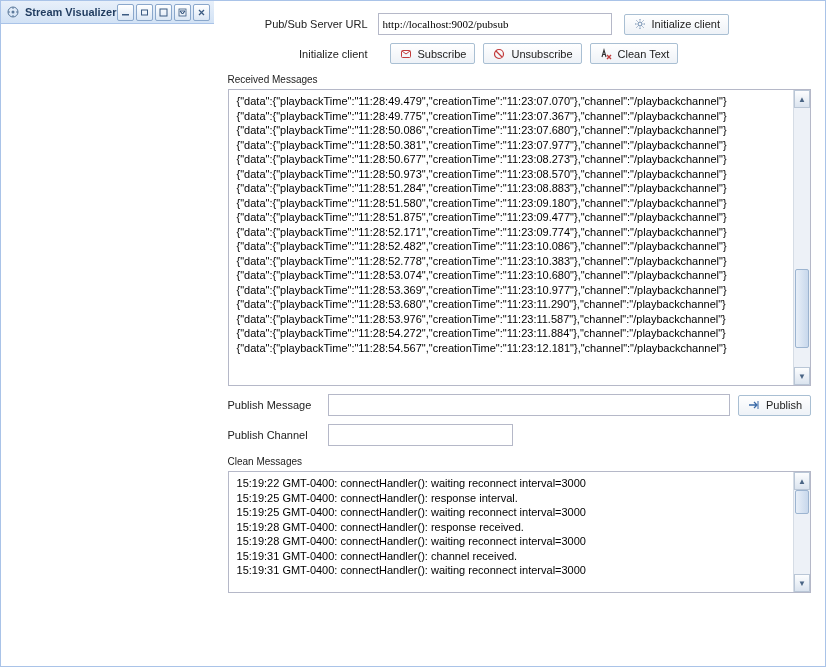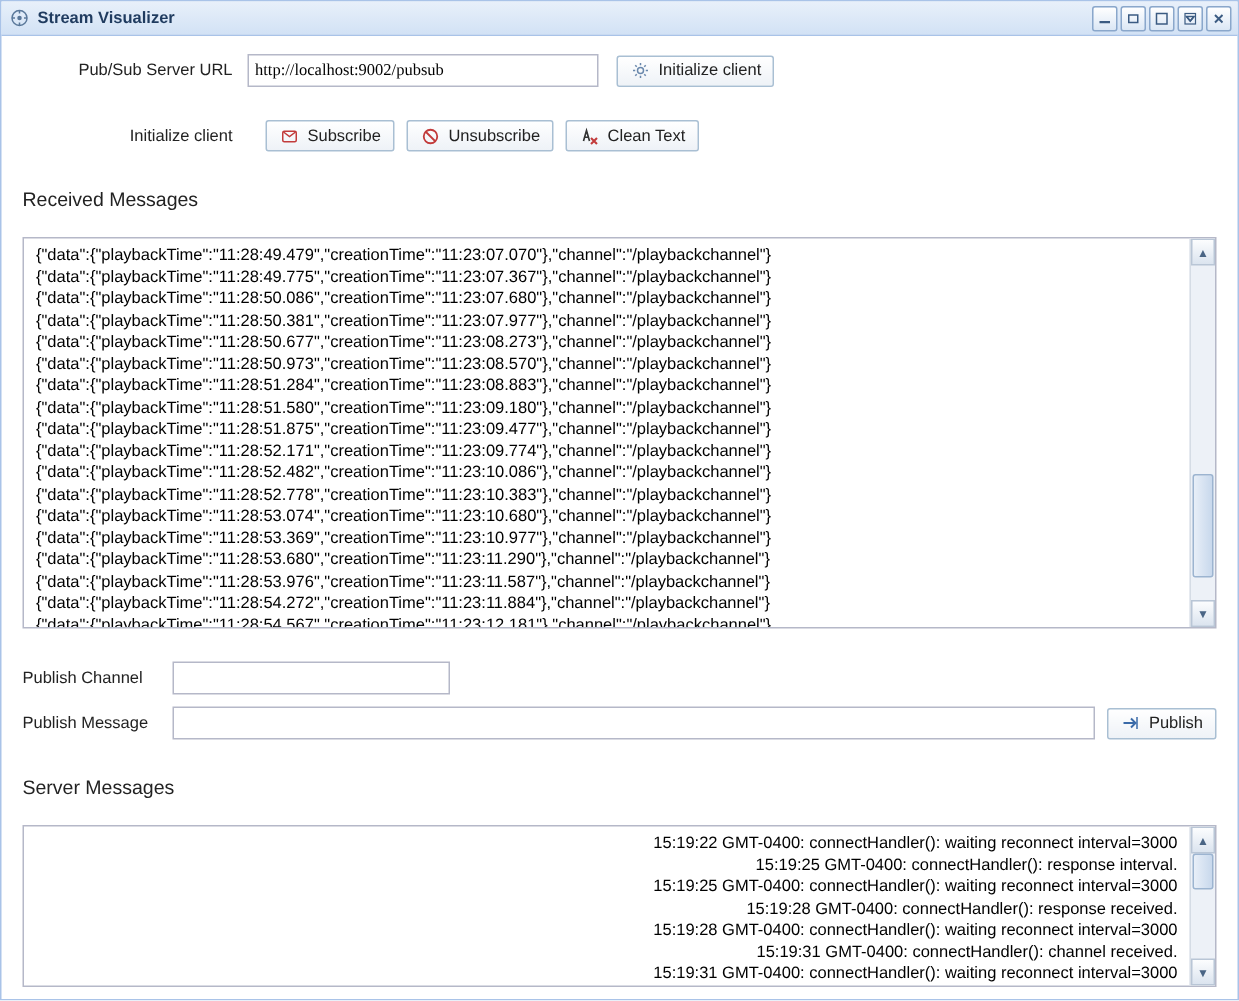--- a/index.html
+++ b/index.html
@@ -11,21 +11,20 @@
     font-size: 11px;
     background: #ffffff;
     color: #333;
   }
   .window {
     border: 1px solid #a9c3e8;
     width: 824px;
     height: 665px;
     background: #ffffff;
     display: flex;
-    flex-direction: column;
   }
   .titlebar {
     height: 22px;
     background: linear-gradient(to bottom, #e8f0fa 0%, #d2e2f5 100%);
     border-bottom: 1px solid #a9c3e8;
     display: flex;
     align-items: center;
     padding: 0 4px 0 6px;
   }
   .title-icon {
@@ -59,21 +58,20 @@
     font-size: 9px;
     color: #3b5b82;
     cursor: pointer;
   }
   .body-area {
     flex: 1;
     padding: 12px 14px 8px 14px;
     overflow: hidden;
     display: flex;
     flex-direction: column;
-    gap: 14px;
   }
   .form-row {
     display: flex;
     align-items: center;
     margin-bottom: 8px;
   }
   .form-label {
     width: 140px;
     text-align: right;
     padding-right: 10px;
@@ -104,32 +102,32 @@
   }
   .btn .ic {
     width: 14px;
     height: 14px;
     display: inline-flex;
     align-items: center;
     justify-content: center;
     font-size: 12px;
   }
   .section-label {
-    font-size: 13px;
+    font-size: 10px;
     color: #222;
     margin: 2px 0 4px 0;
   }
   .textarea-wrap {
     position: relative;
     border: 1px solid #b5b8c8;
     background: #fff;
     overflow: hidden;
   }
   .recv-wrap { height: 295px; margin-bottom: 8px; }
-  .debug-wrap { height: 120px; text-align: right; }
+  .debug-wrap { height: 120px; }
   .textarea-content {
     position: absolute;
     left: 0; top: 0; right: 17px; bottom: 0;
     padding: 4px 8px;
     overflow: hidden;
     white-space: nowrap;
     line-height: 14.5px;
     font-size: 11px;
     color: #000;
   }
@@ -286,41 +284,41 @@
         <div class="sb-btn">▲</div>
         <div class="sb-track">
             <div class="sb-thumb"></div>
           </div>
         <div class="sb-btn">▼</div>
       </div>
     </div>
 
     <div class="lower-rows">
       <div class="form-row">
-        <div class="form-label" style="width:100px;text-align:left;padding-right:0">Publish Channel</div>
-        <input class="text-input" style="width: 175px;" value="">
-      </div>
-
-      <div class="form-row">
         <div class="form-label" style="width:100px;text-align:left;padding-right:0">Publish Message</div>
         <input class="text-input" style="flex: 1 1 0%;" value="">
         <div style="width:8px"></div>
         <button class="btn">
           <span class="ic ic-blue">
               <svg width="12" height="12" viewBox="0 0 12 12">
                 <path d="M1 6h7M6 3l3 3-3 3" fill="none" stroke="#3a6aa8" stroke-width="1.3"></path>
                 <path d="M10 2v8" stroke="#3a6aa8" stroke-width="1"></path>
               </svg>
             </span>
           <span>Publish</span>
         </button>
       </div>
-    </div>
-
-    <div class="section-label">Server Messages</div>
+
+      <div class="form-row">
+        <div class="form-label" style="width:100px;text-align:left;padding-right:0">Publish Channel</div>
+        <input class="text-input" style="width: 175px;" value="">
+      </div>
+    </div>
+
+    <div class="section-label">Clean Messages</div>
 
     <div class="textarea-wrap debug-wrap">
       <div class="textarea-content" id="debug-lines">
           <div>15:19:22 GMT-0400: connectHandler(): waiting reconnect interval=3000</div>
           <div>15:19:25 GMT-0400: connectHandler(): response interval.</div>
           <div>15:19:25 GMT-0400: connectHandler(): waiting reconnect interval=3000</div>
           <div>15:19:28 GMT-0400: connectHandler(): response received.</div>
           <div>15:19:28 GMT-0400: connectHandler(): waiting reconnect interval=3000</div>
           <div>15:19:31 GMT-0400: connectHandler(): channel received.</div>
           <div>15:19:31 GMT-0400: connectHandler(): waiting reconnect interval=3000</div>

